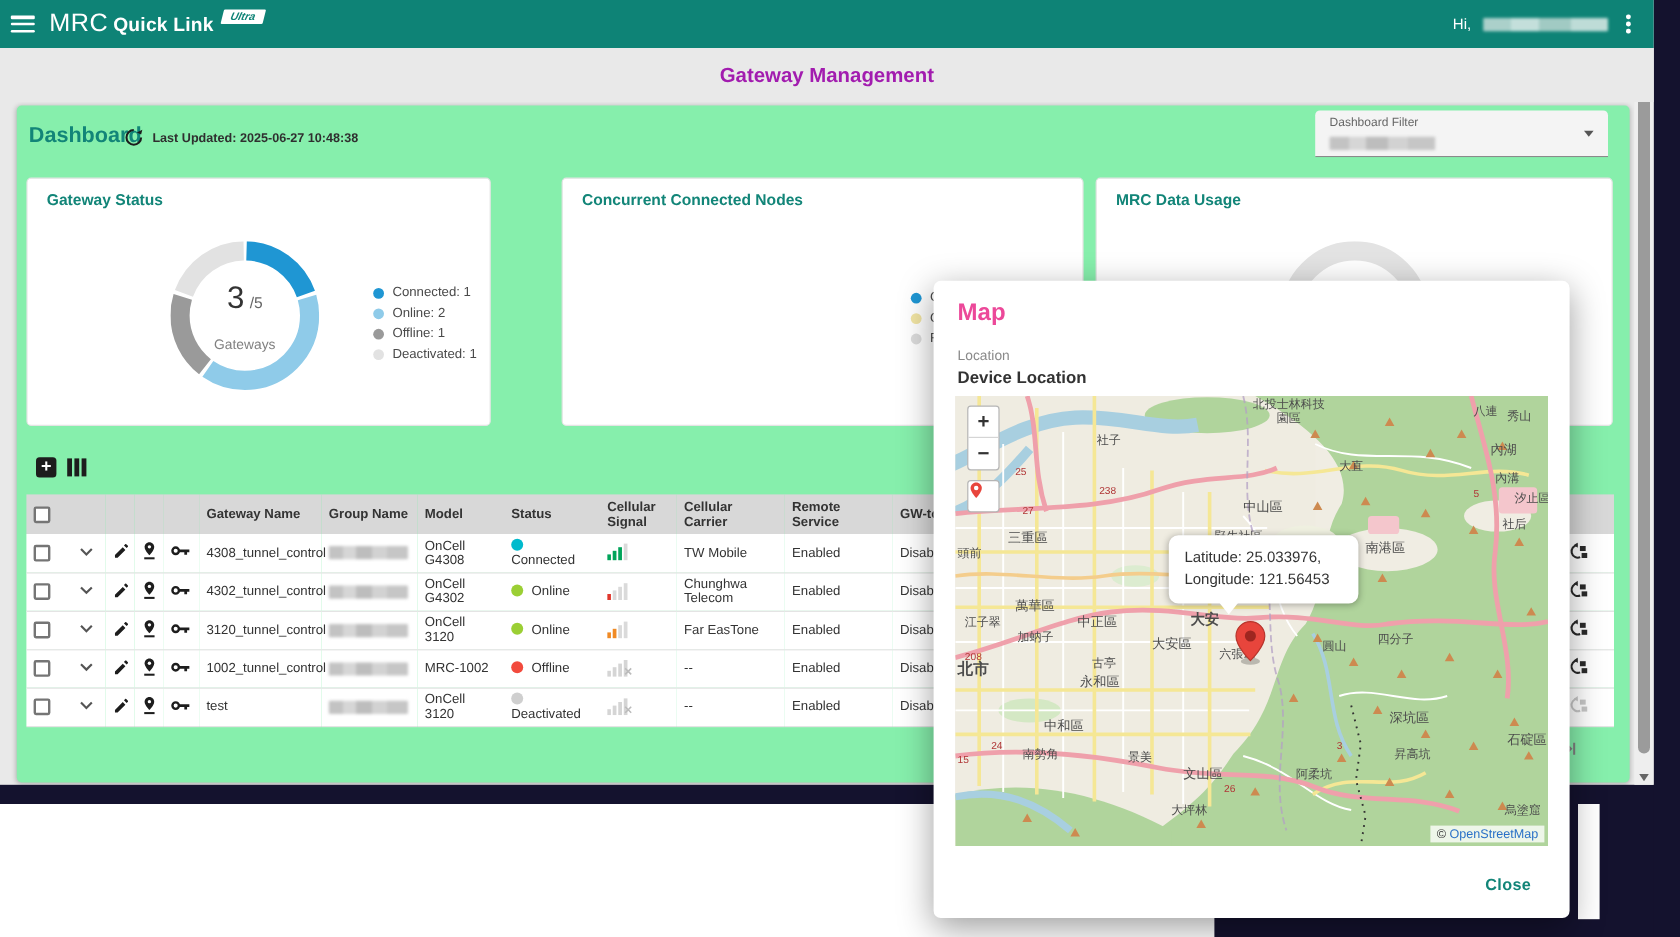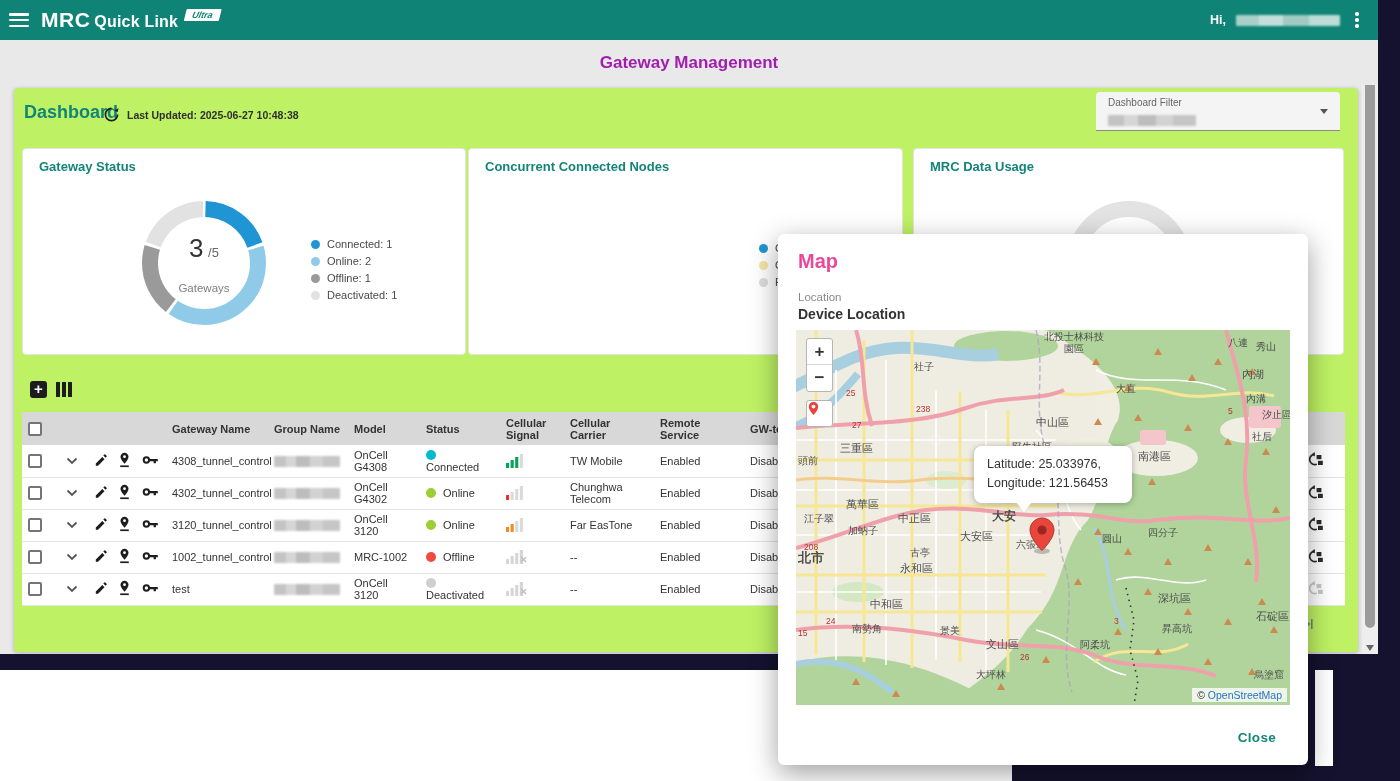--- a/index.html
+++ b/index.html
@@ -6,40 +6,40 @@
   html,body { width:1400px; height:781px; overflow:hidden; }
   body { font-family:"Liberation Sans", sans-serif; background:#ffffff; position:relative; }
   .abs { position:absolute; }
   .screen { position:absolute; left:0; top:0; width:1400px; height:781px; background:#fff; }
 
   
   .appbar { left:0; top:0; width:1378px; height:40px; background:#0E8376; display:flex; align-items:center; z-index:6; }
   .hamburger { width:20px; height:14px; margin-left:9px; display:flex; flex-direction:column; justify-content:space-between; cursor:pointer; }
   .hamburger span { display:block; height:2.5px; background:#fff; border-radius:1px; }
   .brand { display:flex; align-items:baseline; margin-left:12px; color:#fff; }
-  .brand .b1 { font-size:21px; font-weight:bold; letter-spacing:.5px; }
+  .brand .b1 { font-size:21px; font-weight:normal; letter-spacing:.5px; }
   .brand .b2 { font-size:16px; font-weight:bold; margin-left:4px; letter-spacing:.2px; }
   .badge { display:inline-block; background:#fff; color:#0E8376; font-size:9px; font-style:italic; font-weight:bold; padding:1px 7px; transform:skewX(-14deg) translateY(-9px); margin-left:5px; border-radius:1px; }
   .appbar-right { position:absolute; right:14px; top:0; height:40px; display:flex; align-items:center; gap:10px; }
-  .greet { color:#fff; font-size:12.5px;font-weight:bold; }
+  .greet { color:#fff; font-size:12.5px; }
   .kebab { width:14px; height:18px; display:flex; flex-direction:column; align-items:center; justify-content:center; gap:2.5px; cursor:pointer; }
   .kebab i { width:3.5px; height:3.5px; border-radius:50%; background:#fff; }
 
   
   .rd { display:inline-block; height:11px; border-radius:1px; vertical-align:middle;
         background:linear-gradient(90deg,#c3c3c3 0 18%,#d6d6d6 18% 34%,#bdbdbd 34% 55%,#d2d2d2 55% 74%,#c6c6c6 74% 100%);
         filter:blur(1.3px); }
   .rd.light { background:linear-gradient(90deg,#bcd9d4 0 22%,#d8eae7 22% 45%,#b2d2cc 45% 70%,#d2e6e2 70% 100%); opacity:.9; }
 
   
   .titleband { left:0; top:40px; width:1378px; height:45px; background:#e9e9e9; display:flex; align-items:center; justify-content:center; z-index:5; }
   .titleband h1 { font-size:17px; font-weight:bold; color:#a21caf; }
 
   .contentbg { left:0; top:85px; width:1378px; height:569px; background:#e9e9e9; z-index:1; }
-  .panel { left:14px; top:88px; width:1344px; height:564px; background:#bef264; border-radius:4px; box-shadow:0 1px 4px rgba(0,0,0,.25); z-index:2;padding-left:40px; }
+  .panel { left:14px; top:88px; width:1344px; height:564px; background:#86efac; border-radius:4px; box-shadow:0 1px 4px rgba(0,0,0,.25); z-index:2;padding-left:40px; }
 
   .dash-title { left:10px; top:14px; font-size:18px; font-weight:bold; color:#128578; }
   .refresh-btn { left:89px; top:18px; width:18px; height:18px; cursor:pointer; }
   .last-updated { left:113px; top:21px; font-size:10.5px; color:#2f2f2f; font-weight:bold; }
 
   .filter { left:1082px; top:4px; width:244px; height:39px; background:#f4f4f4; border-bottom:1px solid #8a8a8a; border-radius:4px 4px 0 0; padding:5px 12px; cursor:pointer; }
   .filter .lbl { font-size:10px; color:#666; }
   .filter .val { margin-top:3px; }
   .filter .caret { position:absolute; right:12px; top:17px; width:0; height:0; border-left:4.5px solid transparent; border-right:4.5px solid transparent; border-top:5.5px solid #555; }
 
@@ -149,21 +149,21 @@
         </svg>
     </div>
     <div class="abs last-updated">Last Updated: 2025-06-27 10:48:38</div>
 
     <div class="abs filter">
       <div class="lbl">Dashboard Filter</div>
       <div class="val"><span class="rd" style="width:88px"></span></div>
       <div class="caret"></div>
     </div>
 
-    <div class="card" style="left:8px;width:444px">
+    <div class="card" style="left:8px;width:387px">
       <h3>Gateway Status</h3>
       <div class="donut-wrap" style="left:119px">
         <div><svg width="124" height="124">
               <circle cx="62" cy="62" r="54" fill="none" stroke="#1F96D3" stroke-width="16" stroke-dasharray="64.85840131753953 274.4336052701581" stroke-dashoffset="-1.5" transform="rotate(-90 62 62)"></circle>
               <circle cx="62" cy="62" r="54" fill="none" stroke="#8FCBE9" stroke-width="16" stroke-dasharray="132.71680263507906 206.57520395261858" stroke-dashoffset="-69.35840131753953" transform="rotate(-90 62 62)"></circle>
               <circle cx="62" cy="62" r="54" fill="none" stroke="#9A9A9A" stroke-width="16" stroke-dasharray="64.85840131753953 274.4336052701581" stroke-dashoffset="-205.0752039526186" transform="rotate(-90 62 62)"></circle>
               <circle cx="62" cy="62" r="54" fill="none" stroke="#E2E2E2" stroke-width="16" stroke-dasharray="64.85840131753953 274.4336052701581" stroke-dashoffset="-272.9336052701581" transform="rotate(-90 62 62)"></circle>
             </svg></div>
         <div class="donut-center">
           <div class="dc-line"><span class="dc-val">3</span> <span class="dc-tot">/5</span></div>

